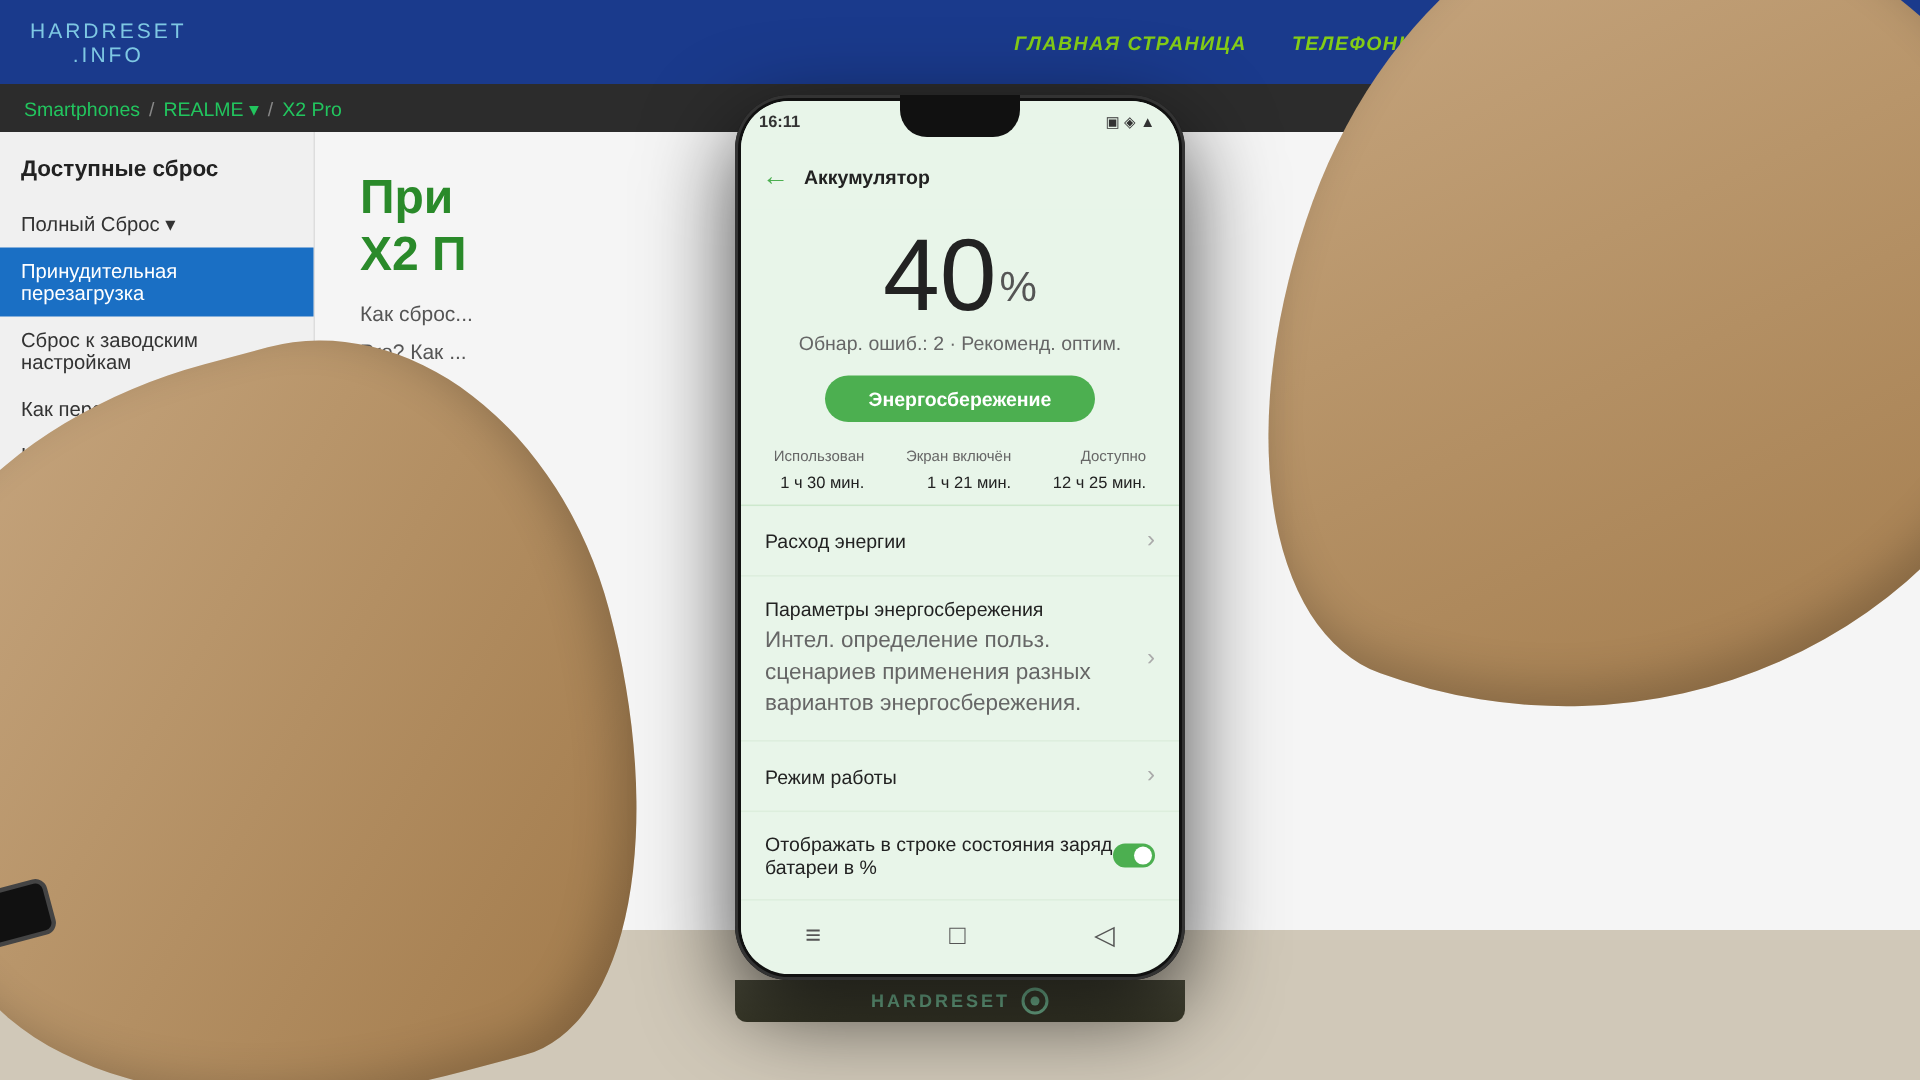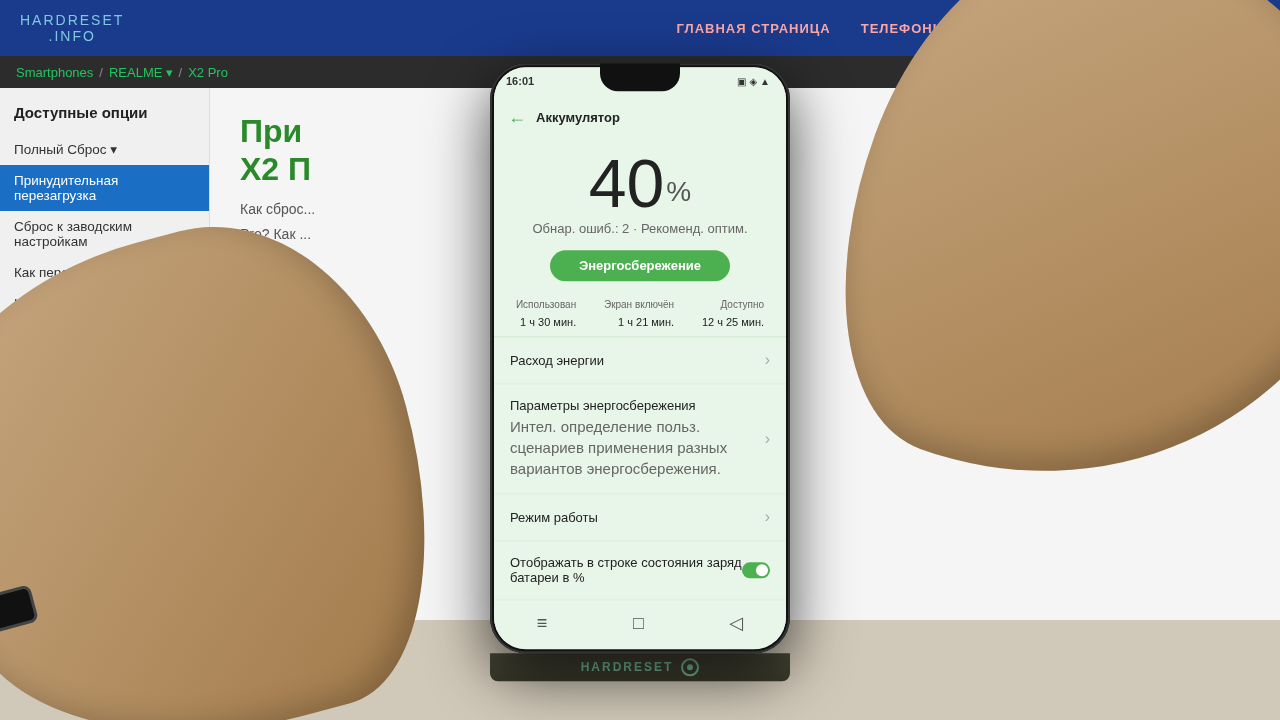--- a/index.html
+++ b/index.html
@@ -45,25 +45,26 @@
     .site-nav {
       display: flex;
       gap: 30px;
       color: white;
       font-size: 13px;
       letter-spacing: 1px;
       font-weight: 600;
     }
     .site-nav-item {
       cursor: pointer;
-      color: #fca5a5;
+      color: #84cc16;
       text-transform: uppercase;
       display: flex;
       align-items: center;
       gap: 4px;
+      font-style: italic;
     }
 
     
     .breadcrumb-bar {
       background: #2c2c2c;
       height: 32px;
       display: flex;
       align-items: center;
       padding: 0 16px;
       color: #ccc;
@@ -454,21 +455,21 @@
     <a>Smartphones</a>
     <span class="sep">/</span>
     <a>REALME ▾</a>
     <span class="sep">/</span>
     <a>X2 Pro</a>
   </div>
 
   <div class="site-main">
 
     <div class="sidebar">
-      <div class="sidebar-title">Доступные опции</div>
+      <div class="sidebar-title">Доступные сброс</div>
       <div class="sidebar-item dropdown">Полный Сброс ▾</div>
       <div class="sidebar-item active">Принудительная перезагрузка</div>
       <div class="sidebar-item">Сброс к заводским настройкам</div>
       <div class="sidebar-item">Как перезагрузить</div>
       <div class="sidebar-item">Коды</div>
       <div class="sidebar-item">Скрытые Режим...</div>
       <div class="sidebar-item">Сбросить пр...</div>
       <div class="sidebar-item">Д...</div>
     </div>
 
@@ -495,21 +496,21 @@
   </div>
   <div class="hand-right"></div>
 </div>
 
 <div class="phone-wrapper">
   <div class="phone-body">
     <div class="phone-notch"></div>
     <div class="phone-screen">
 
       <div class="status-bar">
-        <span class="status-time">16:01</span>
+        <span class="status-time">16:11</span>
         <div class="status-icons">
           <span>▣</span>
           <span>◈</span>
           <span>▲</span>
         </div>
       </div>
 
       <div class="app-header">
         <span class="back-arrow">←</span>
         <span class="app-title">Аккумулятор</span>

